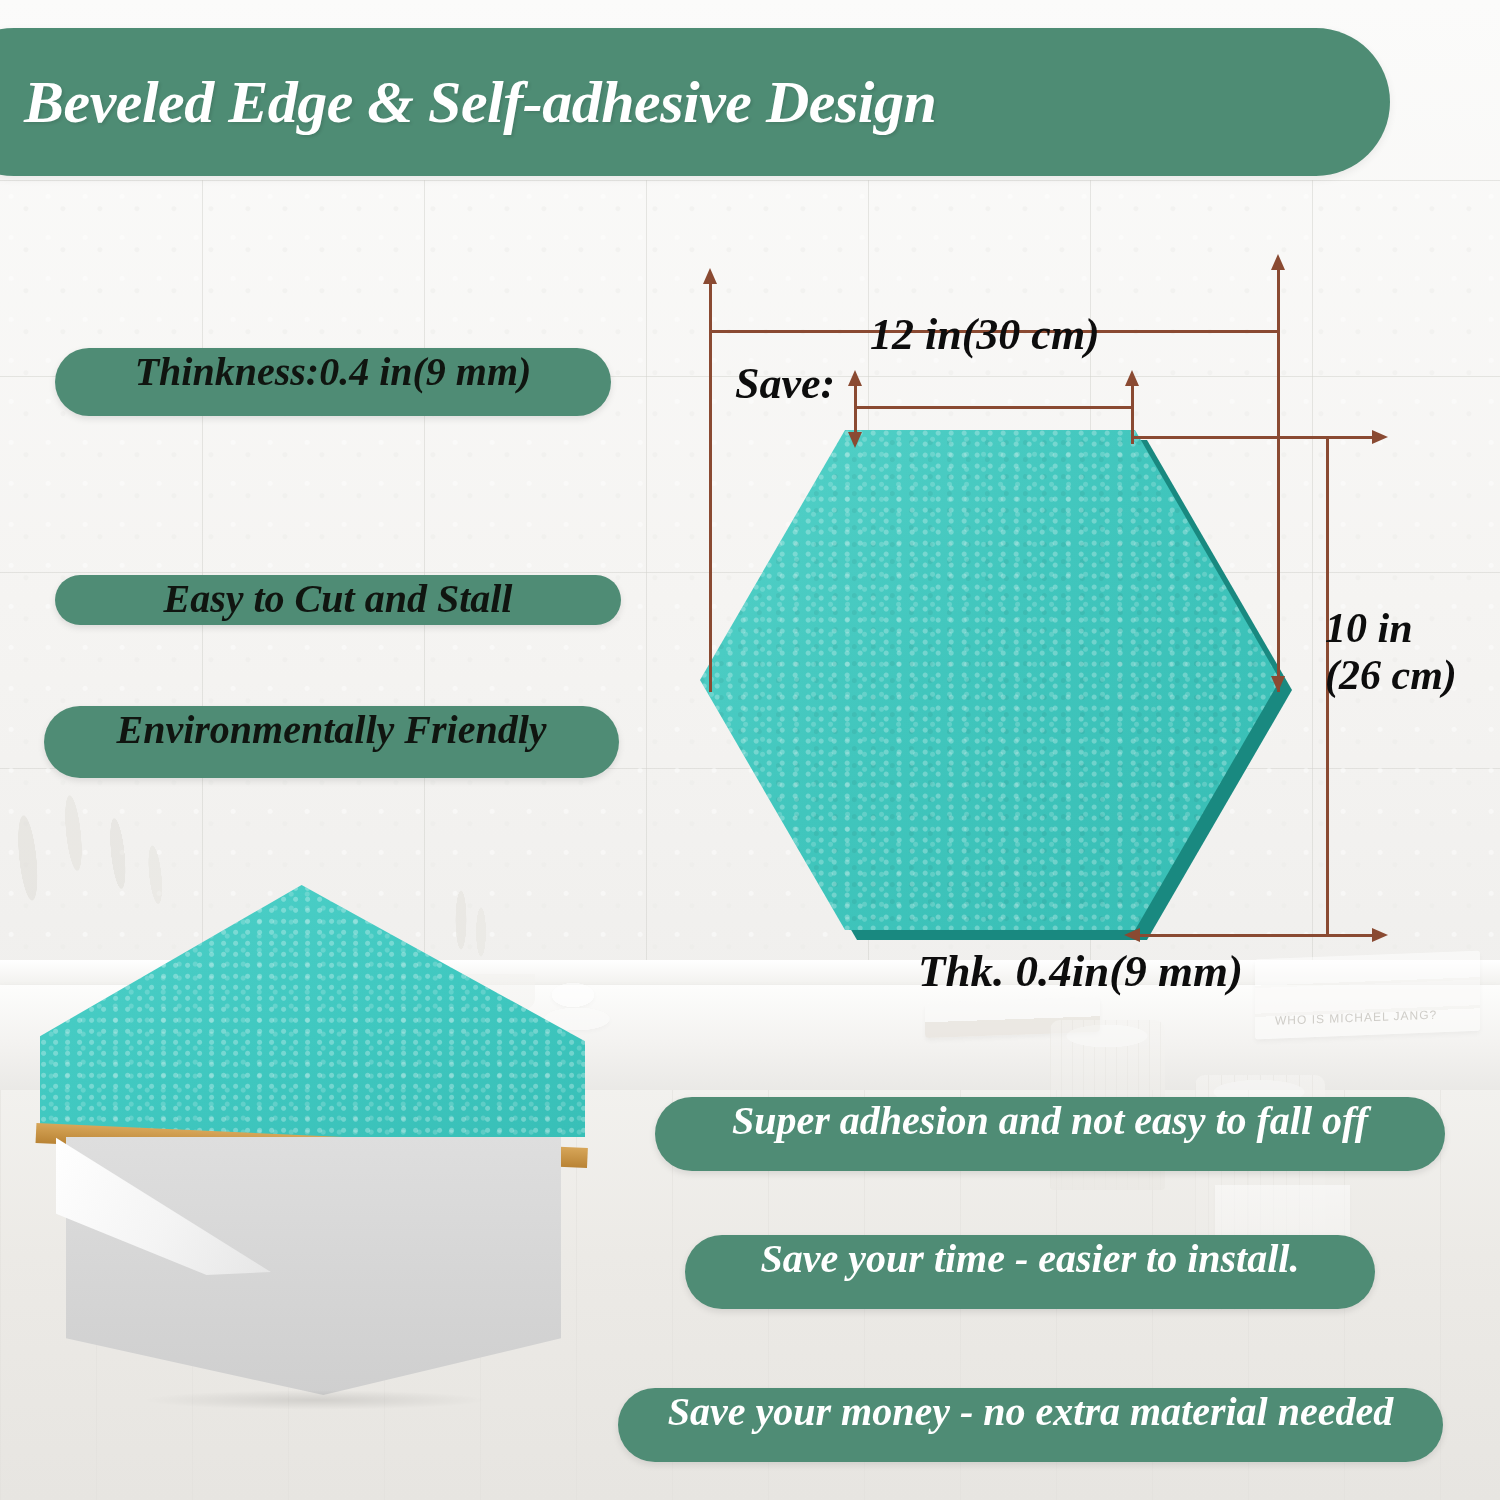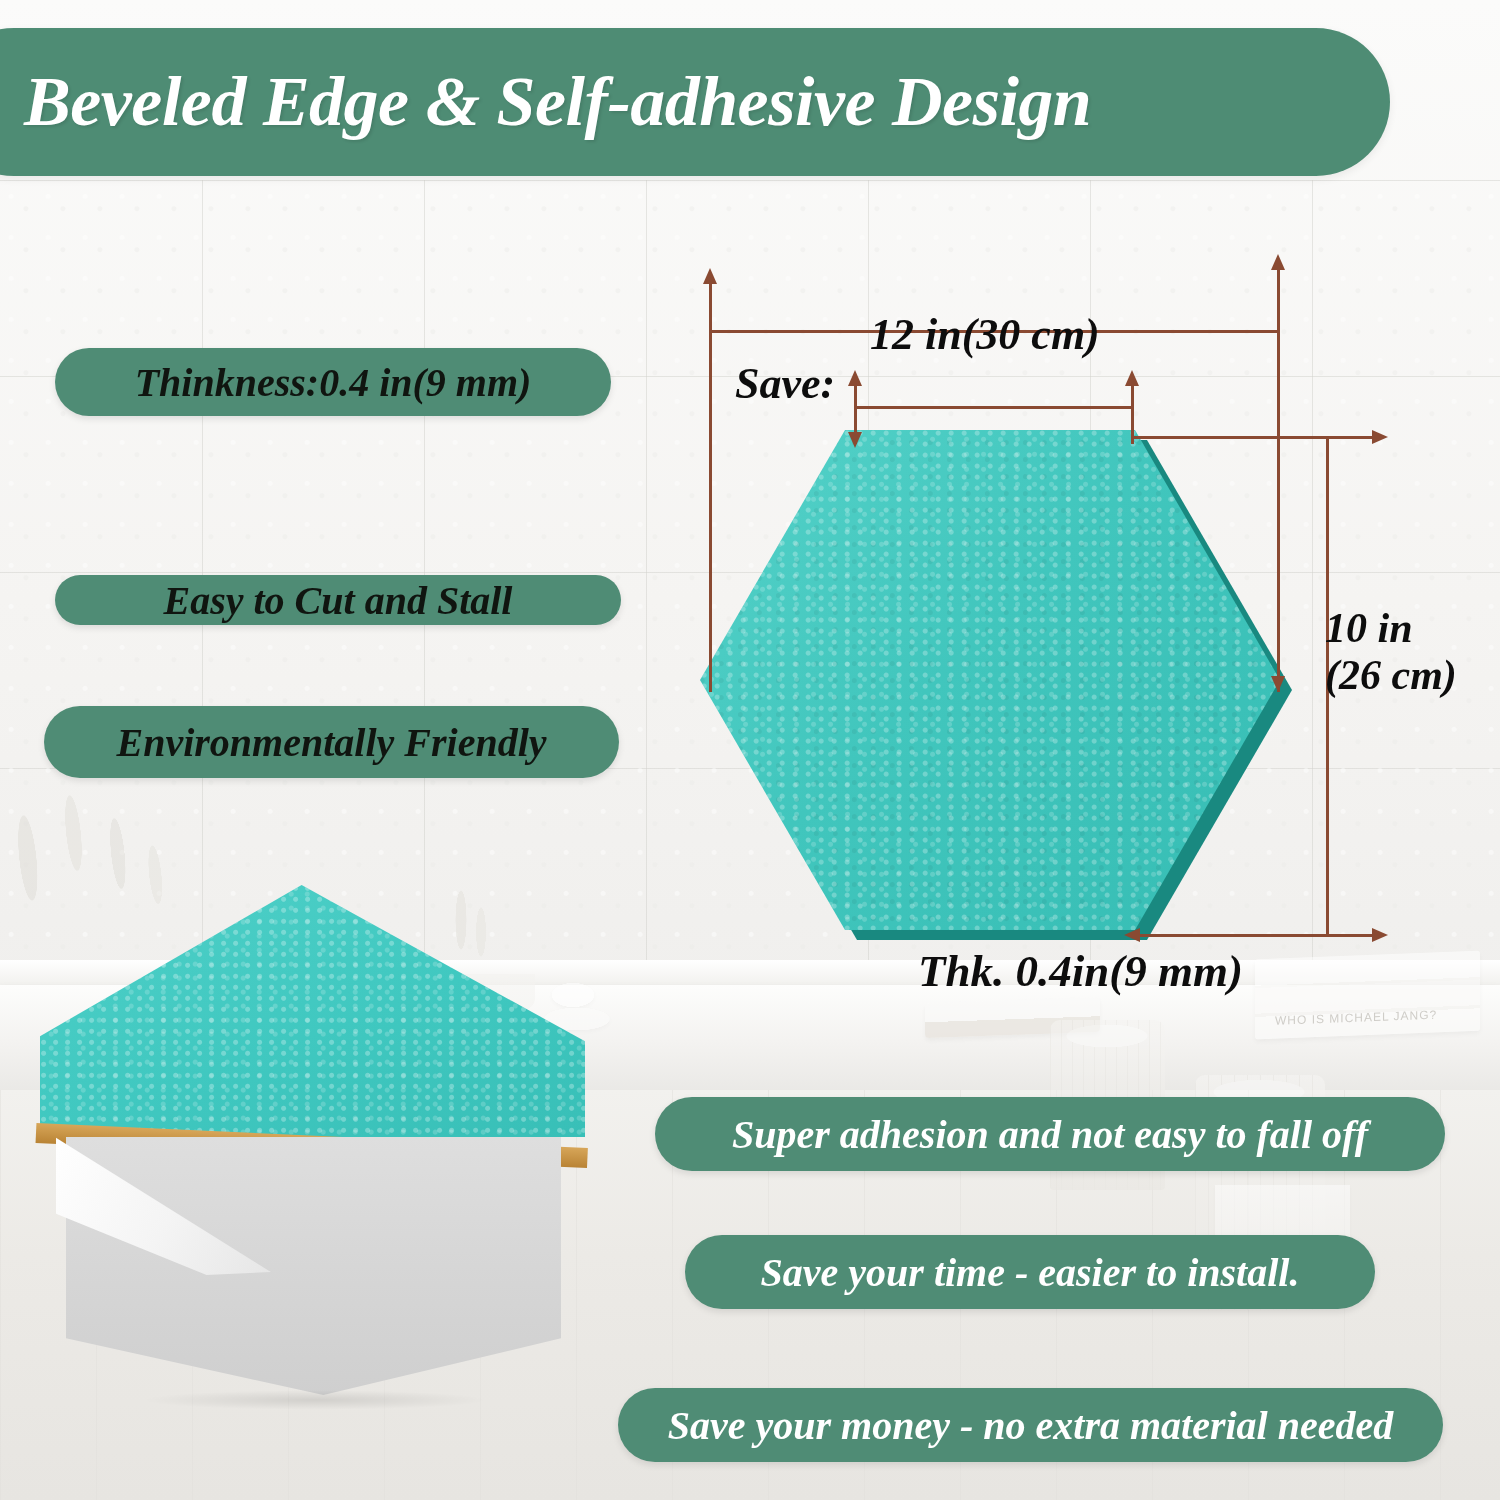--- a/index.html
+++ b/index.html
@@ -126,32 +126,32 @@
     background:#4e8c74;
     border-radius:74px;
     display:flex;align-items:center;
     box-shadow:0 3px 9px rgba(0,0,0,.07);
   }
   .header-title{
     margin-left:84px;
     color:#ffffff;
     font-family:"Liberation Serif", serif;
     font-weight:bold;font-style:italic;
-    font-size:70px;
+    font-size:60px;
     letter-spacing:-.5px;
     white-space:nowrap;
     text-shadow:2px 2px 3px rgba(0,0,0,.10);
   }
 
   
   .pill{
     position:absolute;
     background:#4f8c75;
     border-radius:40px;
-    display:flex;align-items:center;
+    display:flex;align-items:flex-start;
     box-shadow:0 3px 7px rgba(0,0,0,.10);
   }
   .pill-dark{ color:#101510; }
   .pill-light{ color:#ffffff; }
   .pill span{
     font-family:"Liberation Serif", serif;
     font-weight:bold;font-style:italic;
     white-space:nowrap;
     width:100%;
     text-align:center;

